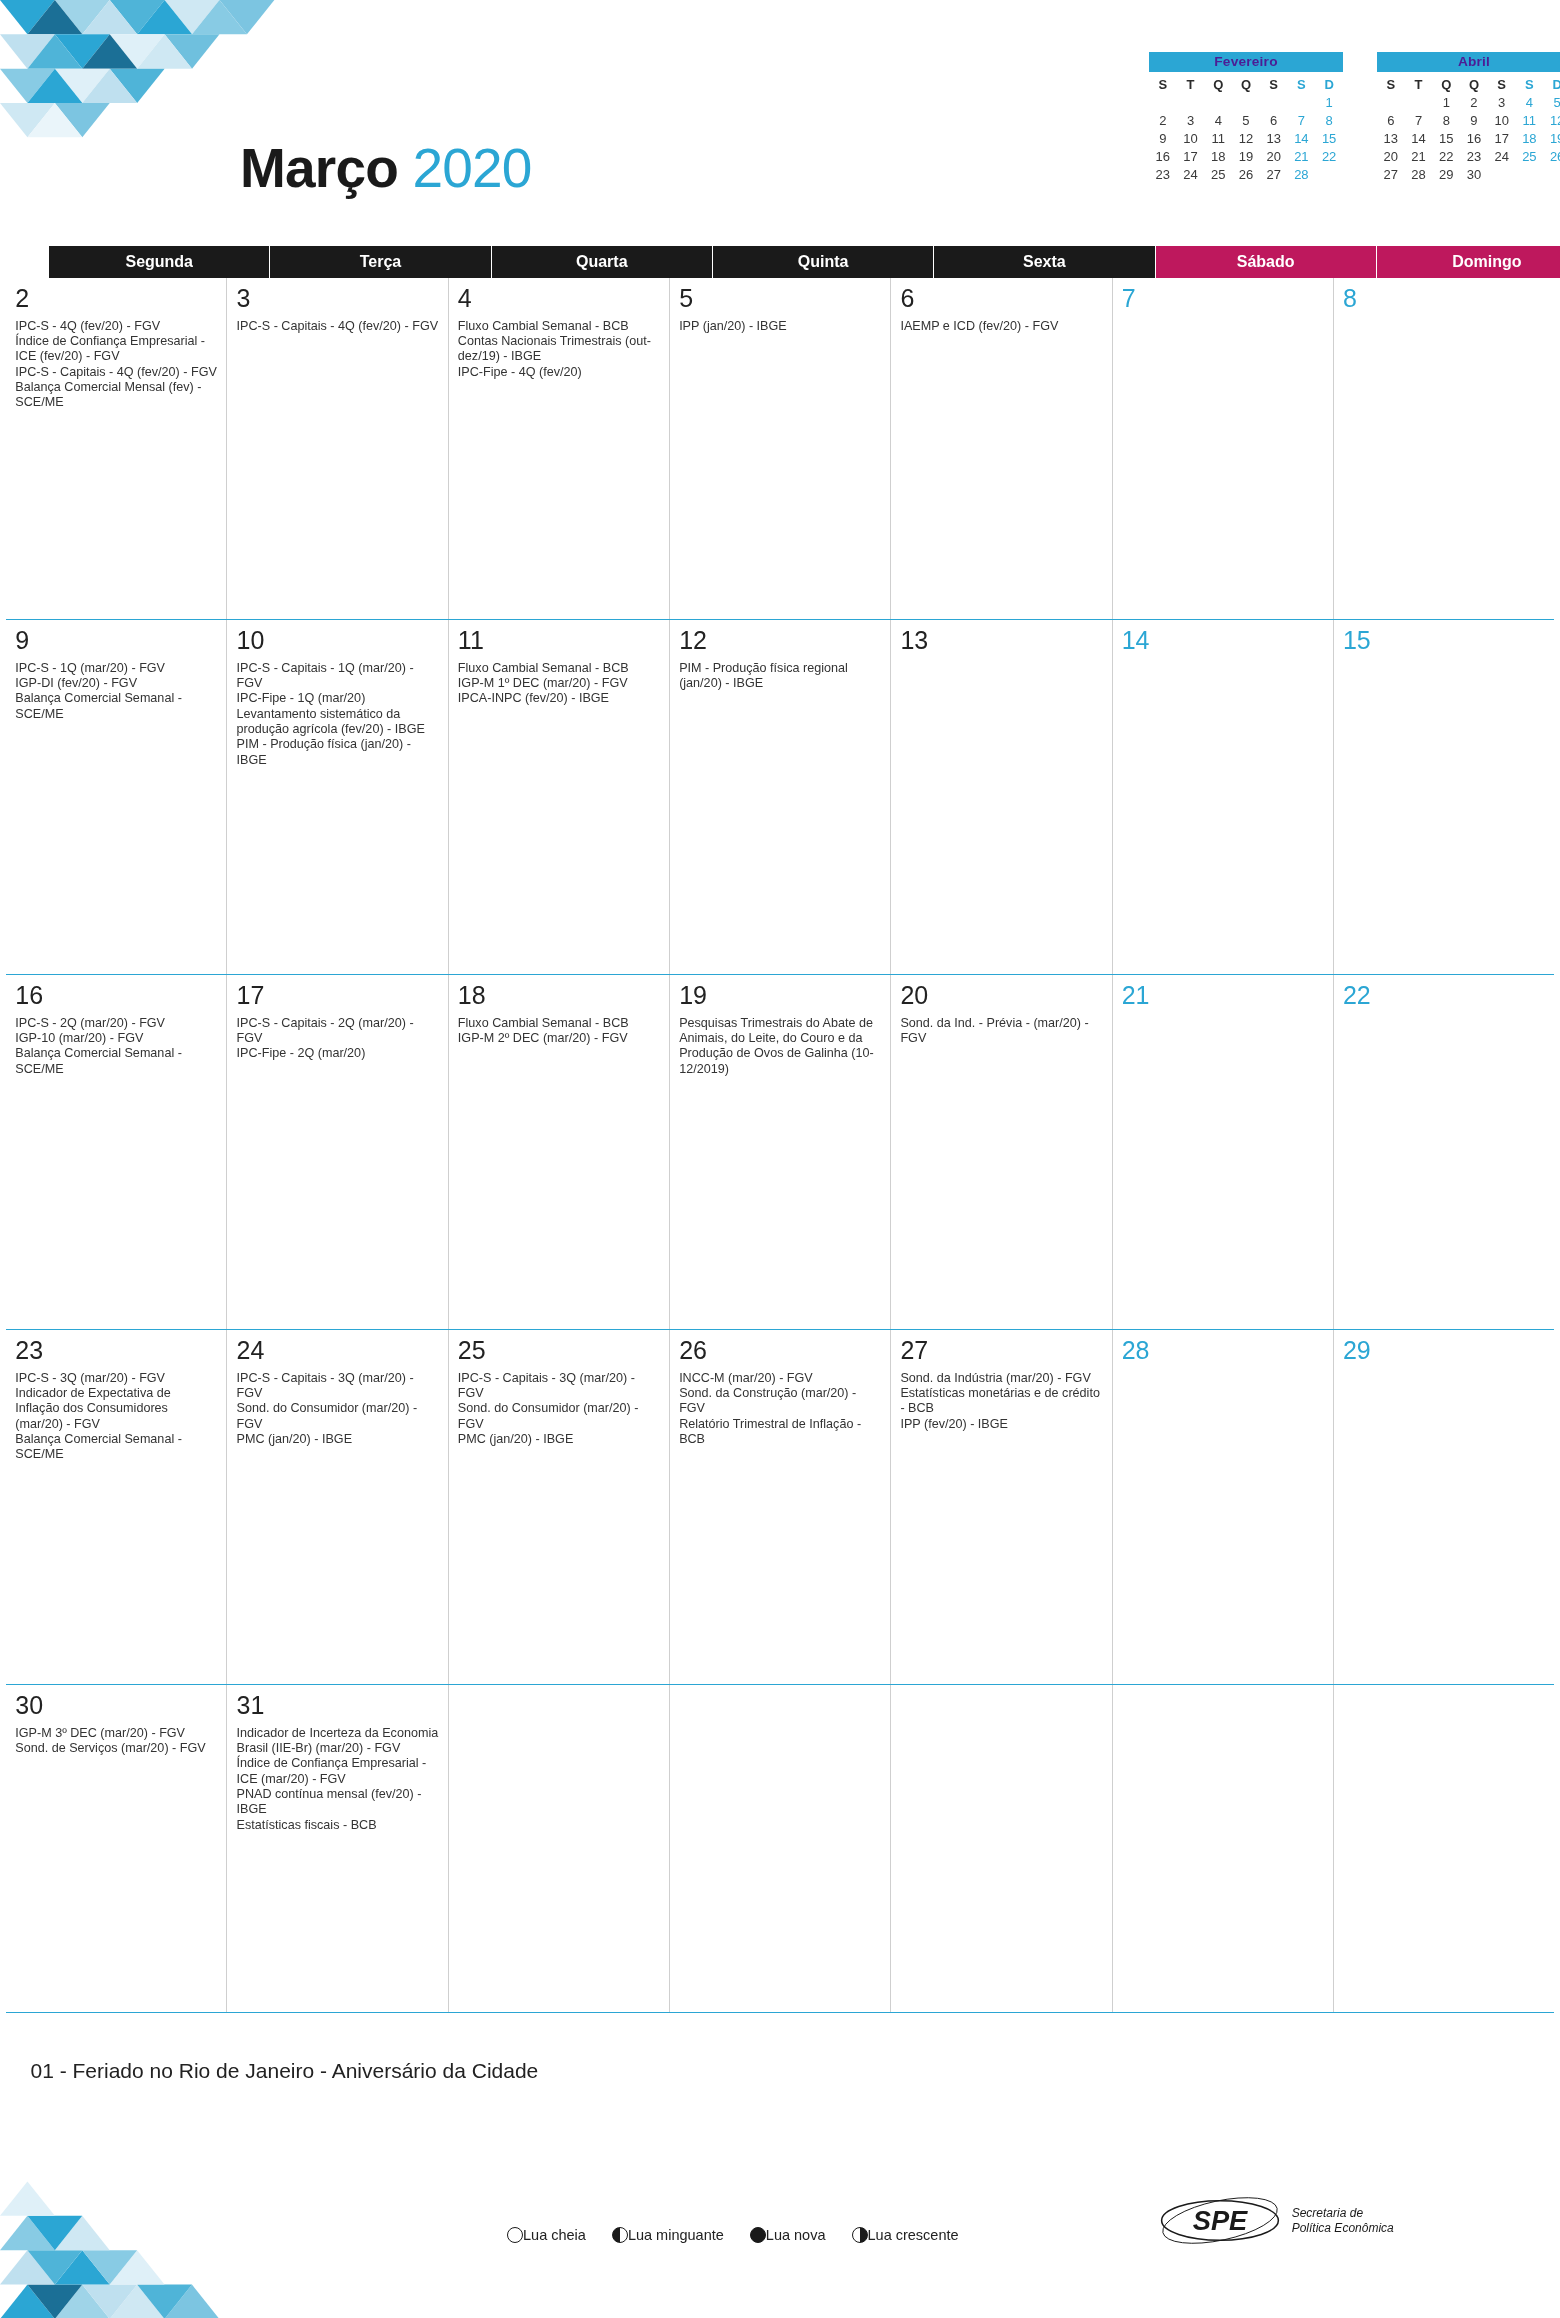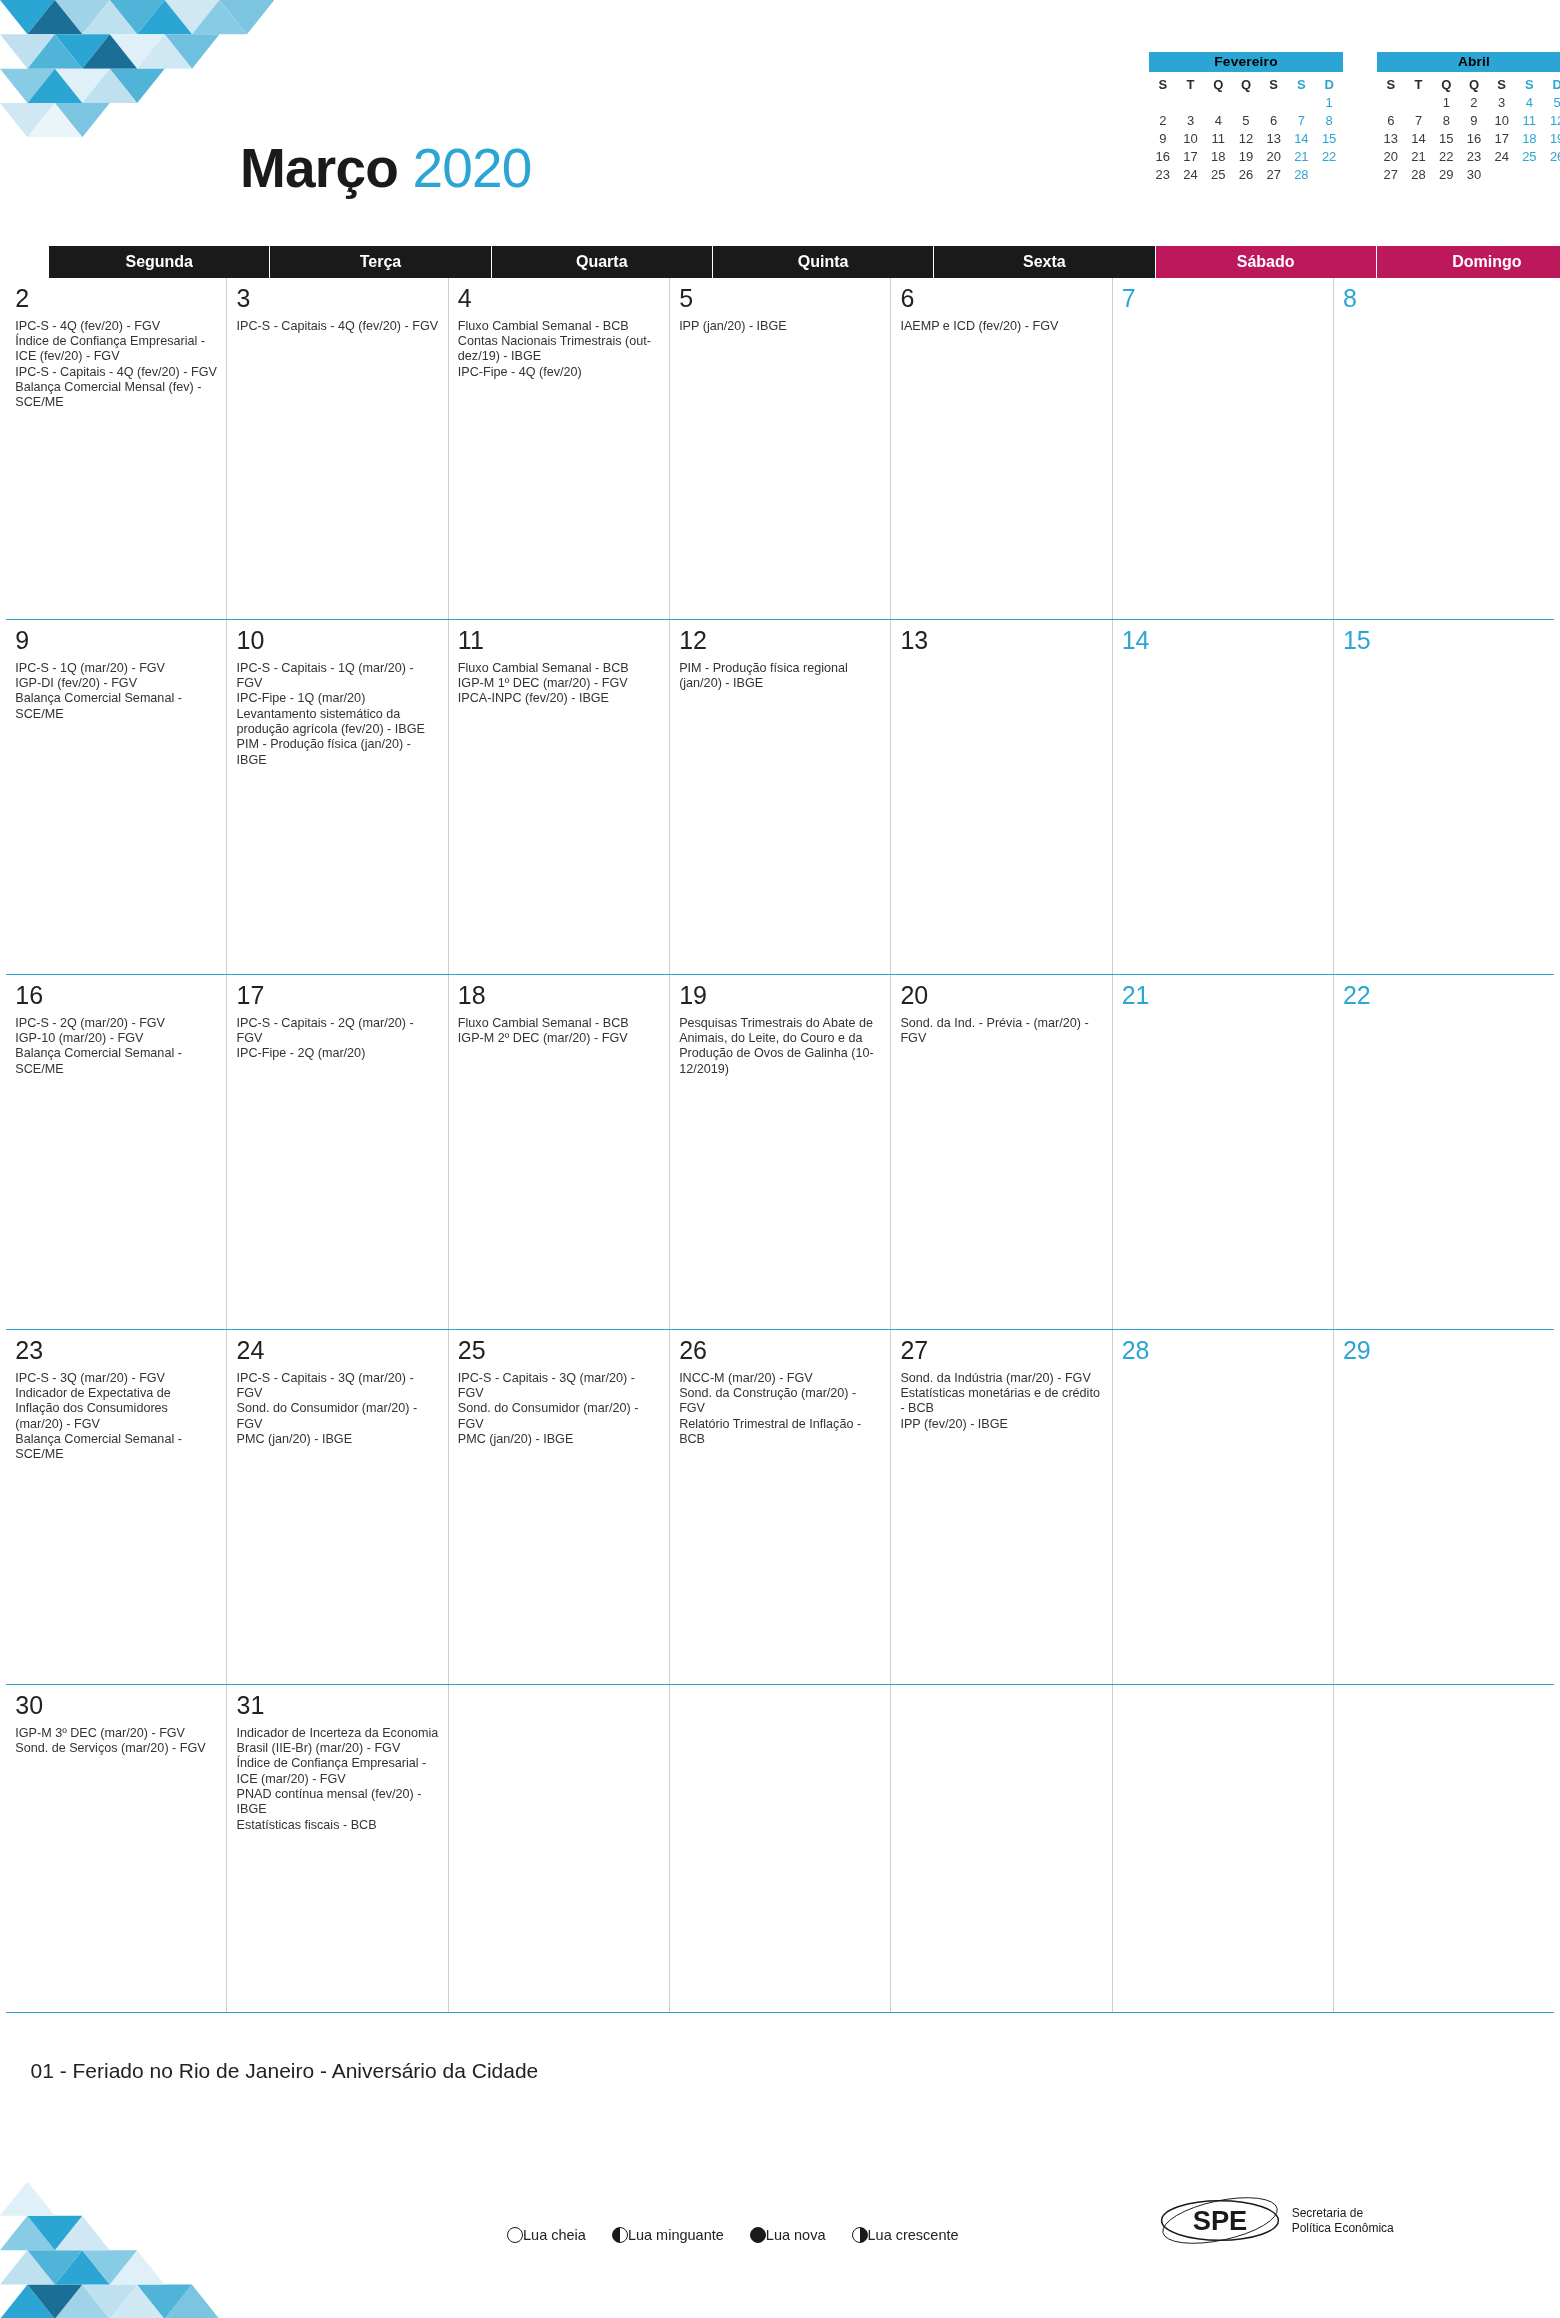--- a/index.html
+++ b/index.html
@@ -60,21 +60,21 @@
     position: absolute;
     top: 52px;
     width: 194px;
     font-size: 13px;
     color: #333;
   }
   .mini-feb { left: 1149px; }
   .mini-apr { left: 1377px; }
   .mini-head {
     background: #2ba6d4;
-    color: #000000;
+    color: #4c1d95;
     text-align: center;
     font-weight: bold;
     font-size: 13.7px;
     padding: 2.3px 0 3.1px 0;
     letter-spacing: 0.2px;
   }
   .mini table {
     width: 100%;
     border-collapse: collapse;
     margin-top: 3.1px;
@@ -200,20 +200,21 @@
   .moon.waxing { background: linear-gradient(to right, #ffffff 50%, #1a1a1a 50%); }
 
   
   .logo {
     position: absolute;
     top: 2197px;
     left: 1159px;
     display: flex;
     align-items: center;
     gap: 10.7px;
+    font-style: italic;
   }
   .logo-mark {
     position: relative;
     width: 122px;
     height: 47px;
   }
   .logo-text {
     font-size: 12px;
     line-height: 1.25;
     color: #1a1a1a;

